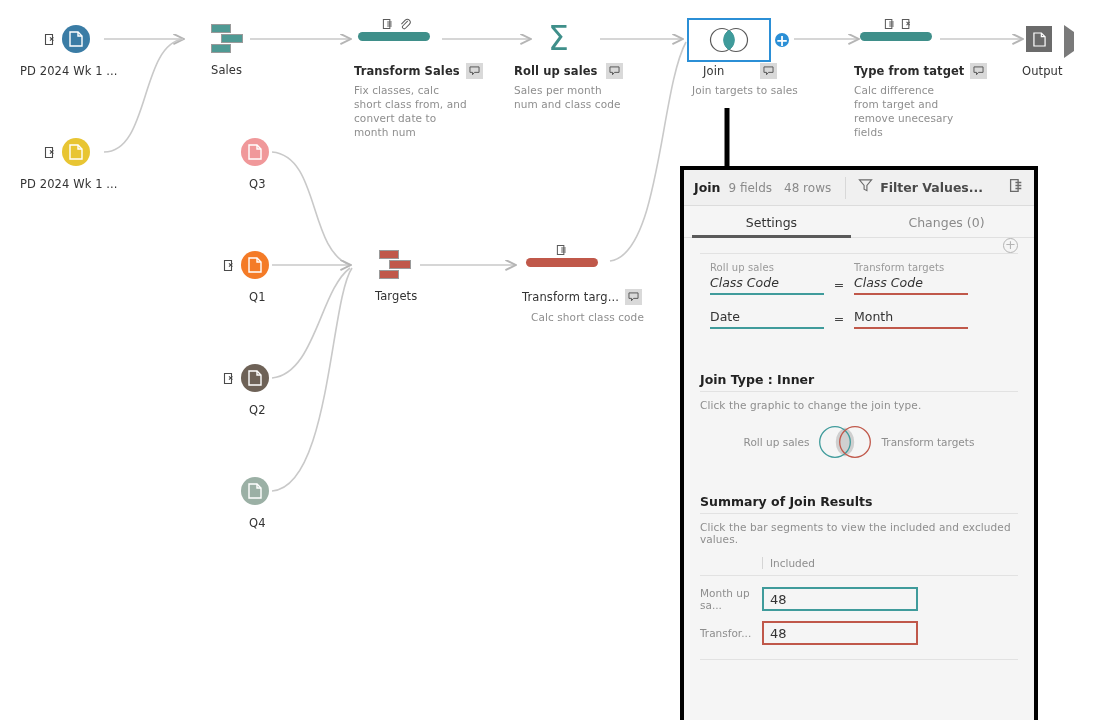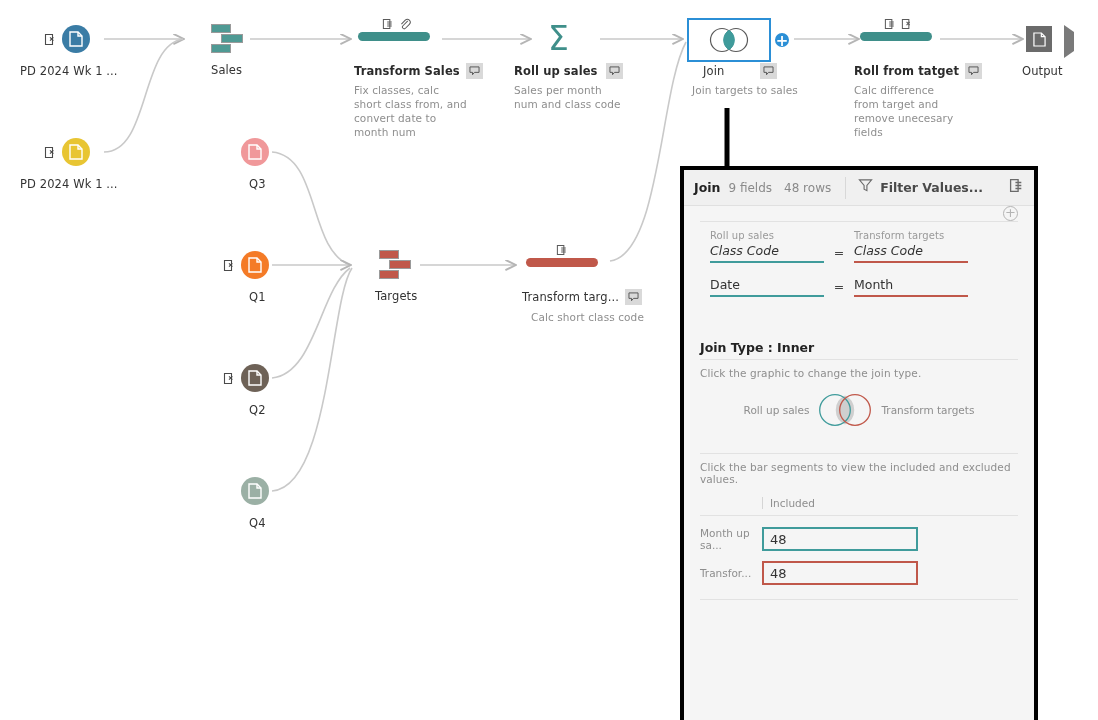--- a/index.html
+++ b/index.html
@@ -293,21 +293,21 @@
           <span>
             <svg width="12" height="12" viewBox="0 0 13 13">
                 <path d="M1.5,1.5 h7 v10 h-7 z" fill="none" stroke="#5a5a5a" stroke-width="1.1"></path>
                 <path d="M6,4.3 l3.4,3.4 M9.4,4.3 l-3.4,3.4" stroke="#5a5a5a" stroke-width="1.1"></path>
               </svg>
           </span>
         </div>
         <div class="stepbar" style="background:#3f8f8a;"></div>
       </div>
       <div style="position:absolute; left:-6px; top:31px; display:flex; align-items:center; gap:6px;">
-        <span class="node-label bold">Roll from tatget</span>
+        <span class="node-label bold">Type from tatget</span>
         <span class="comment-chip">
           <svg width="11" height="10" viewBox="0 0 12 11">
               <path d="M1,1 h10 v6 h-5 l-2.2,2.6 v-2.6 h-2.8 z" fill="none" stroke="#5a5a5a" stroke-width="1.1"></path>
             </svg>
         </span>
       </div>
       <div class="node-desc" style="position:absolute; left:-6px; top:51px; width:108px;">Calc difference from target and remove unecesary fields</div>
     </div>
 
     <div class="node" style="left:1026px; top:26px;">
@@ -427,20 +427,29 @@
       </span>
       <span class="ph-filter">Filter Values...</span>
       <span style="margin-left:auto;">
         <svg width="15" height="15" viewBox="0 0 14 14">
             <path d="M1.5,1.5 h7 v11 h-7 z" fill="none" stroke="#6a6a6a" stroke-width="1.2"></path>
             <path d="M6,4.2 h5.5 M6,7 h5.5 M6,9.8 h5.5" stroke="#6a6a6a" stroke-width="1.2"></path>
           </svg>
       </span>
     </div>
 
+    <div id="tabs">
+      <div class="tab active">
+        <span>Settings</span>
+        <span class="underline"></span>
+      </div>
+      <div class="tab">
+        <span>Changes (0)</span>
+      </div>
+    </div>
     <div class="tabs-rule"></div>
 
     <div class="body-pad">
       <div style="display:flex; align-items:center;">
         <span class="plus-circle" style="margin-left:auto;">+</span>
       </div>
       <div class="hr"></div>
 
       <div style="padding:8px 0 0 10px;">
         <div class="clause-row">
@@ -473,20 +482,21 @@
         <svg width="68" height="42" viewBox="0 0 68 42">
           <path d="M34,6.5 A16,16 0 0 1 34,35.5 A16,16 0 0 1 34,6.5 Z" fill="#cfcfcf"></path>
           <circle cx="24" cy="21" r="15.3" fill="none" stroke="#3f9b9b" stroke-width="1.3"></circle>
           <circle cx="44" cy="21" r="15.3" fill="none" stroke="#c0584a" stroke-width="1.3"></circle>
         </svg>
         <span class="venn-side">Transform targets</span>
       </div>
     </div>
 
     <div class="body-pad" style="margin-top:22px;">
+      <div class="sec-title">Summary of Join Results</div>
       <div class="hr"></div>
       <div class="help">Click the bar segments to view the included and excluded values.</div>
 
 
       <div style="position:relative; margin-top:12px;">
         <div style="display:flex;">
           <div style="width:62px;"></div>
           <div style="position:relative; flex:1;">
             <div class="col-rule"></div>
             <div style="font-size:10.5px; color:#8e8e8e; padding-left:8px;">Included</div>

